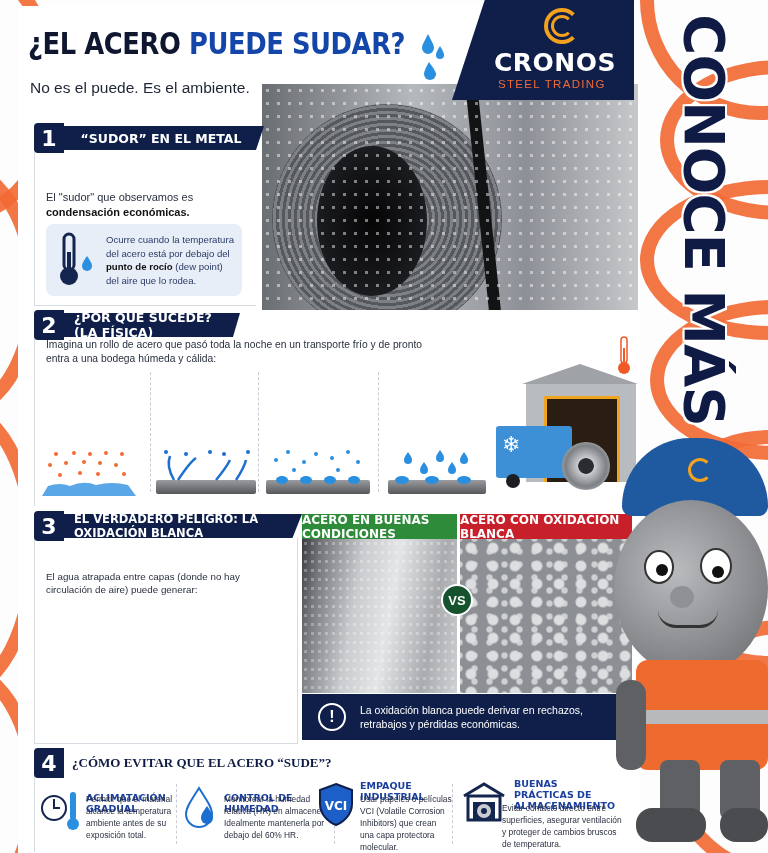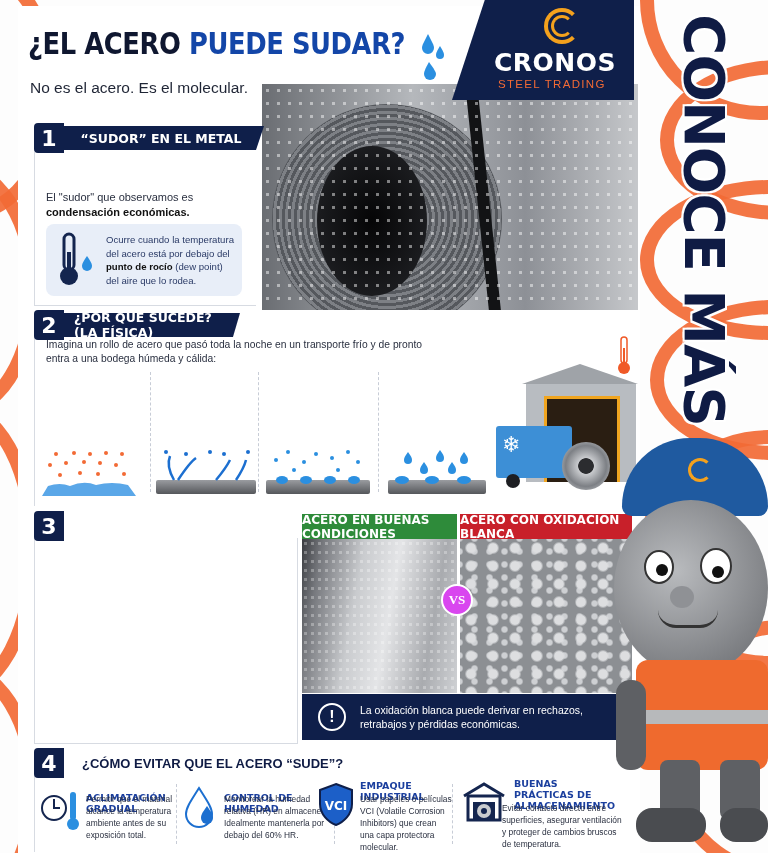--- a/index.html
+++ b/index.html
@@ -78,21 +78,21 @@
 <div class="title">
   <span class="dark">¿EL ACERO </span><span class="blue">PUEDE SUDAR?</span>
 </div>
 <div class="drops">
   <svg width="26" height="52" viewBox="0 0 26 52">
       <path d="M8 2 C4 10 2 13 2 16 a6 6 0 0 0 12 0 c0-3-2-6-6-14z" fill="#2b8fe0"></path>
       <path d="M20 14 c-3 5-4 7-4 9 a4 4 0 0 0 8 0 c0-2-1-4-4-9z" fill="#2b8fe0"></path>
       <path d="M9 30 c-4 7-5 10-5 12 a6 6 0 0 0 12 0 c0-2-2-5-7-12z" fill="#2b8fe0"></path>
     </svg>
 </div>
-<div class="subtitle">No es el acero. Es el molecular.</div>
+<div class="subtitle">No es el puede. Es el ambiente.</div>
 
 <div class="logo-panel">
   <div class="logo-c"></div>
   <div class="logo-c2"></div>
   <div class="logo-name">CRONOS</div>
   <div class="logo-tag">STEEL TRADING</div>
 </div>
 
 <div class="vertical-cta">
   <span>CONOCE MÁS</span>
@@ -236,22 +236,24 @@
   <div style="position:absolute;left:14px;top:118px;width:14px;height:14px;border-radius:50%;background:#1d1e22;"></div>
   <svg style="position:absolute;left:124px;top:-20px;" width="16" height="40" viewBox="0 0 16 40">
       <rect x="5" y="1" width="6" height="26" rx="3" fill="#fff" stroke="#f05a28" stroke-width="1.5"></rect>
       <circle cx="8" cy="32" r="6" fill="#f05a28"></circle>
       <rect x="7" y="12" width="2" height="18" fill="#f05a28"></rect>
     </svg>
 </div>
 
 <div class="sec-head" style="left:34px;top:512px;">
   <div class="sec-num">3</div>
+  <div class="sec-bar" style="width:238px;font-size:11.5px;">EL VERDADERO PELIGRO: LA OXIDACIÓN BLANCA</div>
 </div>
 <div class="card" style="left:34px;top:538px;width:264px;height:206px;border-left:1px solid #d7dbe2;border-right:1px solid #d7dbe2;border-bottom:1px solid #d7dbe2;background:transparent;">
+  <p class="body" style="position:absolute;left:11px;top:32px;width:240px;font-size:9.8px;line-height:13px;">El agua atrapada entre capas (donde no hay circulación de aire) puede generar:</p>
 </div>
 
 <div class="risk" style="top:597px;height:46px;">
   <div class="risk-icon">Zn(OH)₂</div>
   <div class="risk-title">Mancha blanca (hidróxido de zinc)</div>
   <div class="risk-text">Se presenta como una capa blanquecina o pulverulenta que afecta la calidad superficial y el acabado final del material.</div>
 </div>
 <div class="risk" style="top:646px;height:46px;">
   <div class="risk-icon">
     <svg width="20" height="18" viewBox="0 0 20 18">
@@ -283,29 +285,29 @@
 </div>
 
 <div class="vs-label" style="left:302px;width:155px;background:#2e8b3a;">ACERO EN BUENAS CONDICIONES</div>
 <div class="vs-label" style="left:460px;width:172px;background:#c8202a;">ACERO CON OXIDACIÓN BLANCA</div>
 <div style="position:absolute;left:302px;top:539px;width:155px;height:154px;z-index:2;background:linear-gradient(100deg,#3a3c40 0%,#77797e 12%,#c9cbce 35%,#e4e5e7 55%,#a9abaf 80%,#cfd1d4 100%);overflow:hidden;">
   <div class="dots" style="opacity:.35;background-size:7px 9px;"></div>
 </div>
 <div style="position:absolute;left:460px;top:539px;width:172px;height:154px;z-index:2;background:#8c8f93;overflow:hidden;">
   <div style="position:absolute;inset:0;background-image:radial-gradient(circle,#e6e7e9 30%,transparent 45%),radial-gradient(circle,#d6d8db 25%,transparent 40%);background-size:22px 18px,15px 13px;background-position:0 0,7px 6px;opacity:.9;"></div>
 </div>
-<div style="position:absolute;left:441px;top:584px;width:32px;height:32px;border-radius:50%;background:#d946ef;border:2px solid #fff;color:#fff;font-weight:900;font-size:13px;display:flex;align-items:center;justify-content:center;z-index:4;font-family:Liberation Serif, serif;">VS</div>
+<div style="position:absolute;left:441px;top:584px;width:32px;height:32px;border-radius:50%;background:#14532d;border:2px solid #fff;color:#fff;font-weight:900;font-size:13px;display:flex;align-items:center;justify-content:center;z-index:4;font-family:Liberation Sans, sans-serif;">VS</div>
 <div style="position:absolute;left:302px;top:694px;width:330px;height:46px;background:#0f1f4a;z-index:3;">
   <div style="position:absolute;left:16px;top:9px;width:28px;height:28px;border:2px solid #fff;border-radius:50%;color:#fff;font-weight:900;font-size:16px;display:flex;align-items:center;justify-content:center;">!</div>
   <div style="position:absolute;left:58px;top:9px;width:260px;color:#fff;font-size:10.5px;line-height:14px;">La oxidación blanca puede derivar en rechazos, retrabajos y pérdidas económicas.</div>
 </div>
 
 <div class="sec-head" style="left:34px;top:749px;">
   <div class="sec-num">4</div>
-  <div style="margin-left:18px;color:#0f1b44;font-weight:900;font-size:13px;font-family:Liberation Sans, sans-serif;">¿CÓMO EVITAR QUE EL ACERO “SUDE”?</div>
+  <div style="margin-left:8px;color:#0f1b44;font-weight:900;font-size:13px;font-family:Liberation Serif, serif;">¿CÓMO EVITAR QUE EL ACERO “SUDE”?</div>
 </div>
 <div class="card" style="left:34px;top:776px;width:596px;height:76px;border-left:1px solid #d7dbe2;background:transparent;"></div>
 
 <div style="position:absolute;left:40px;top:780px;width:140px;height:70px;z-index:3;">
   <svg style="position:absolute;left:0;top:8px;" width="42" height="46" viewBox="0 0 42 46">
       <circle cx="14" cy="20" r="12" fill="#fff" stroke="#14254f" stroke-width="2"></circle>
       <path d="M14 11 V20 H20" stroke="#14254f" stroke-width="2" fill="none"></path>
       <rect x="30" y="4" width="6" height="28" rx="3" fill="#2b8fe0"></rect>
       <circle cx="33" cy="36" r="6" fill="#2b8fe0"></circle>
     </svg>

